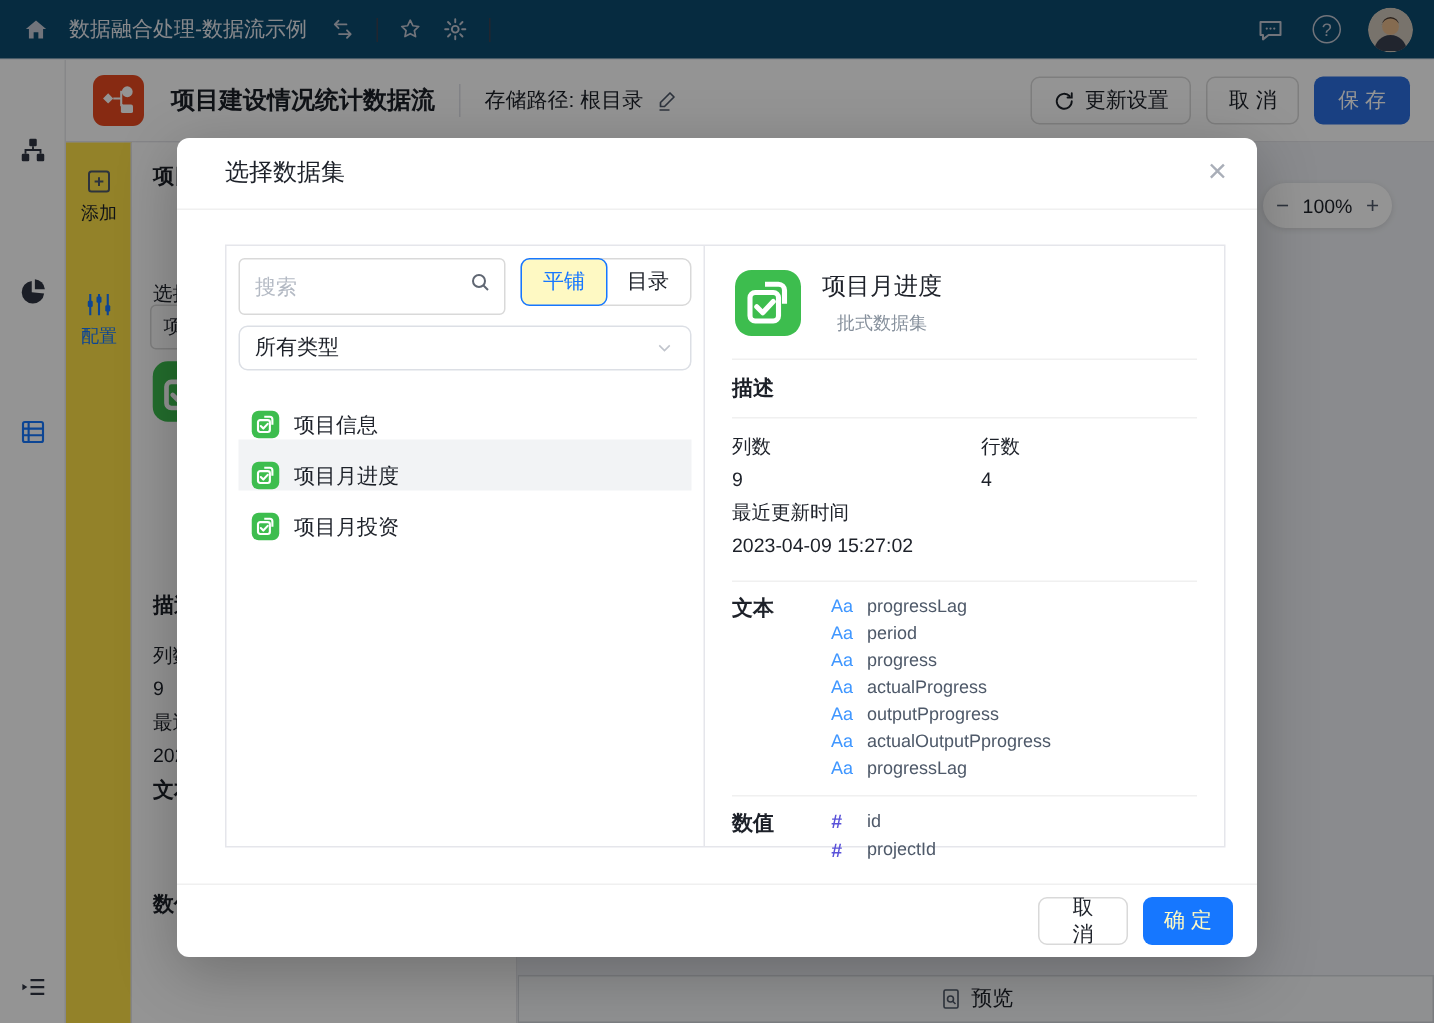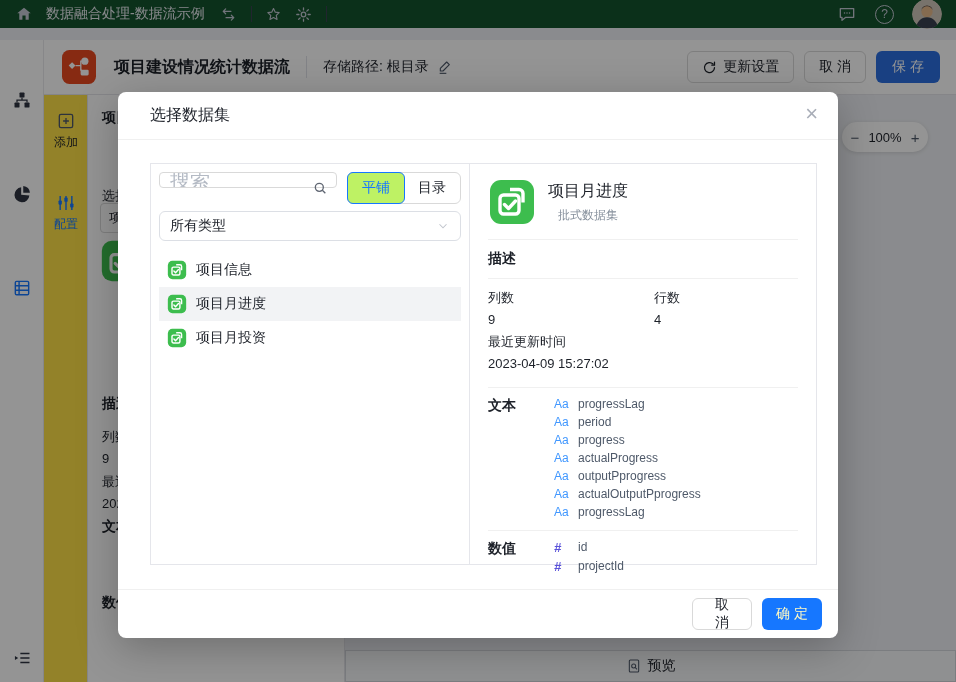--- a/index.html
+++ b/index.html
@@ -1,21 +1,21 @@
 <!DOCTYPE html>
 <html><head>
 <meta charset="utf-8">
 <style>
   * { margin:0; padding:0; box-sizing:border-box; }
   html,body { width:956px; height:682px; overflow:hidden; background:#222;
     font-family:"Liberation Sans","DejaVu Sans",sans-serif; }
   .app { position:relative; width:956px; height:682px; background:#eef0f4; overflow:hidden; }
 
   
-  .topbar { position:absolute; left:0; top:0; width:956px; height:28px; background:#14532d;
+  .topbar { position:absolute; left:0; top:0; width:956px; height:39px; background:#0c4a6e;
     display:flex; align-items:center; padding:0 14px; z-index:5; }
   .topbar .ticon { width:20px; height:20px; color:#c3c8d4; display:flex; align-items:center; justify-content:center; }
   .topbar-title { color:#e8eaf0; font-size:14px; margin-left:12px; }
   .tb-sep { width:1px; height:16px; background:#3a4152; margin:0 12px; }
   .tb-right { margin-left:auto; display:flex; align-items:center; gap:18px; }
   .help-badge { width:19px; height:19px; border:1.5px solid #c3c8d4; border-radius:50%; color:#c3c8d4;
     font-size:12px; display:flex; align-items:center; justify-content:center; }
   .avatar { width:30px; height:30px; border-radius:50%; overflow:hidden; }
 
   
@@ -76,32 +76,32 @@
   .modal-header { height:48px; display:flex; align-items:center; padding:0 32px;
     border-bottom:1px solid #f0f0f0; position:relative; }
   .modal-title { font-size:16px; color:#1d2129; }
   .modal-close { position:absolute; right:20px; top:11px; font-size:22px; color:#a9aeb8; cursor:pointer;
     line-height:1; }
   .modal-body { padding:23px 21px 0 32px; }
   .mb-box { border:1px solid #e5e6eb; height:402px; display:flex; }
   .mb-left { width:318px; padding:8px; display:flex; flex-direction:column; }
   .search-row { display:flex; gap:10px; }
   .search-wrap { position:relative; flex:1; }
-  .search-input { width:100%; height:16px; border:1px solid #d9d9d9; border-radius:4px;
-    padding:0 30px 0 10px; font-size:20px; color:#1d2129; outline:none; }
+  .search-input { width:100%; height:38px; border:1px solid #d9d9d9; border-radius:4px;
+    padding:0 30px 0 10px; font-size:14px; color:#1d2129; outline:none; }
   .search-input::placeholder { color:#b4bac4; }
   .search-ico { position:absolute; right:9px; top:8px; width:16px; height:16px; color:#5f6672; }
   .segmented { display:flex; border:1px solid #d9d9d9; border-radius:6px; height:32px; background:#fff; }
   .seg { display:flex; align-items:center; padding:0 14px; font-size:14px; color:#1d2129; cursor:pointer; }
-  .seg.active { border:1px solid #1677ff; color:#1677ff; border-radius:6px; margin:-1px; background:#bef264;text-align:right; }
+  .seg.active { border:1px solid #1677ff; color:#1677ff; border-radius:6px; margin:-1px; background:#fef9c3;text-align:right; }
   .type-select { margin-top:7px; height:30px; border:1px solid #dcdfe5; border-radius:6px;
     display:flex; align-items:center; padding:0 10px; font-size:14px; color:#1d2129; cursor:pointer; }
   .type-select .chev { margin-left:auto; width:14px; height:14px; color:#c0c4cc; }
   .ds-list { margin-top:12px; display:flex; flex-direction:column; }
-  .ds-item { height:34px; display:flex; align-items:center; gap:9px; padding:0 8px; font-size:14px;
+  .ds-item { height:34px; display:flex; align-items:flex-end; gap:9px; padding:0 8px; font-size:14px;
     color:#1d2129; cursor:pointer; }
   .ds-item.selected { background:#f2f3f5; }
   .ds-item .ds-ico { width:20px; height:20px; flex:0 0 20px; }
   .mb-right { flex:1; border-left:1px solid #e5e6eb; padding:14px 18px 0 18px; }
   .detail-head { display:flex; gap:12px; padding-bottom:13px; }
   .detail-ico { width:48px; height:48px; }
   .detail-title { font-size:16px; color:#1d2129; margin-top:3px; }
   .detail-sub { font-size:12px; color:#86909c; margin-top:5px;text-align:center; }
   .hdiv { border-top:1px solid #f0f0f0; }
   .sec-label { font-size:14px; font-weight:bold; color:#1d2129; padding:10px 0; }

